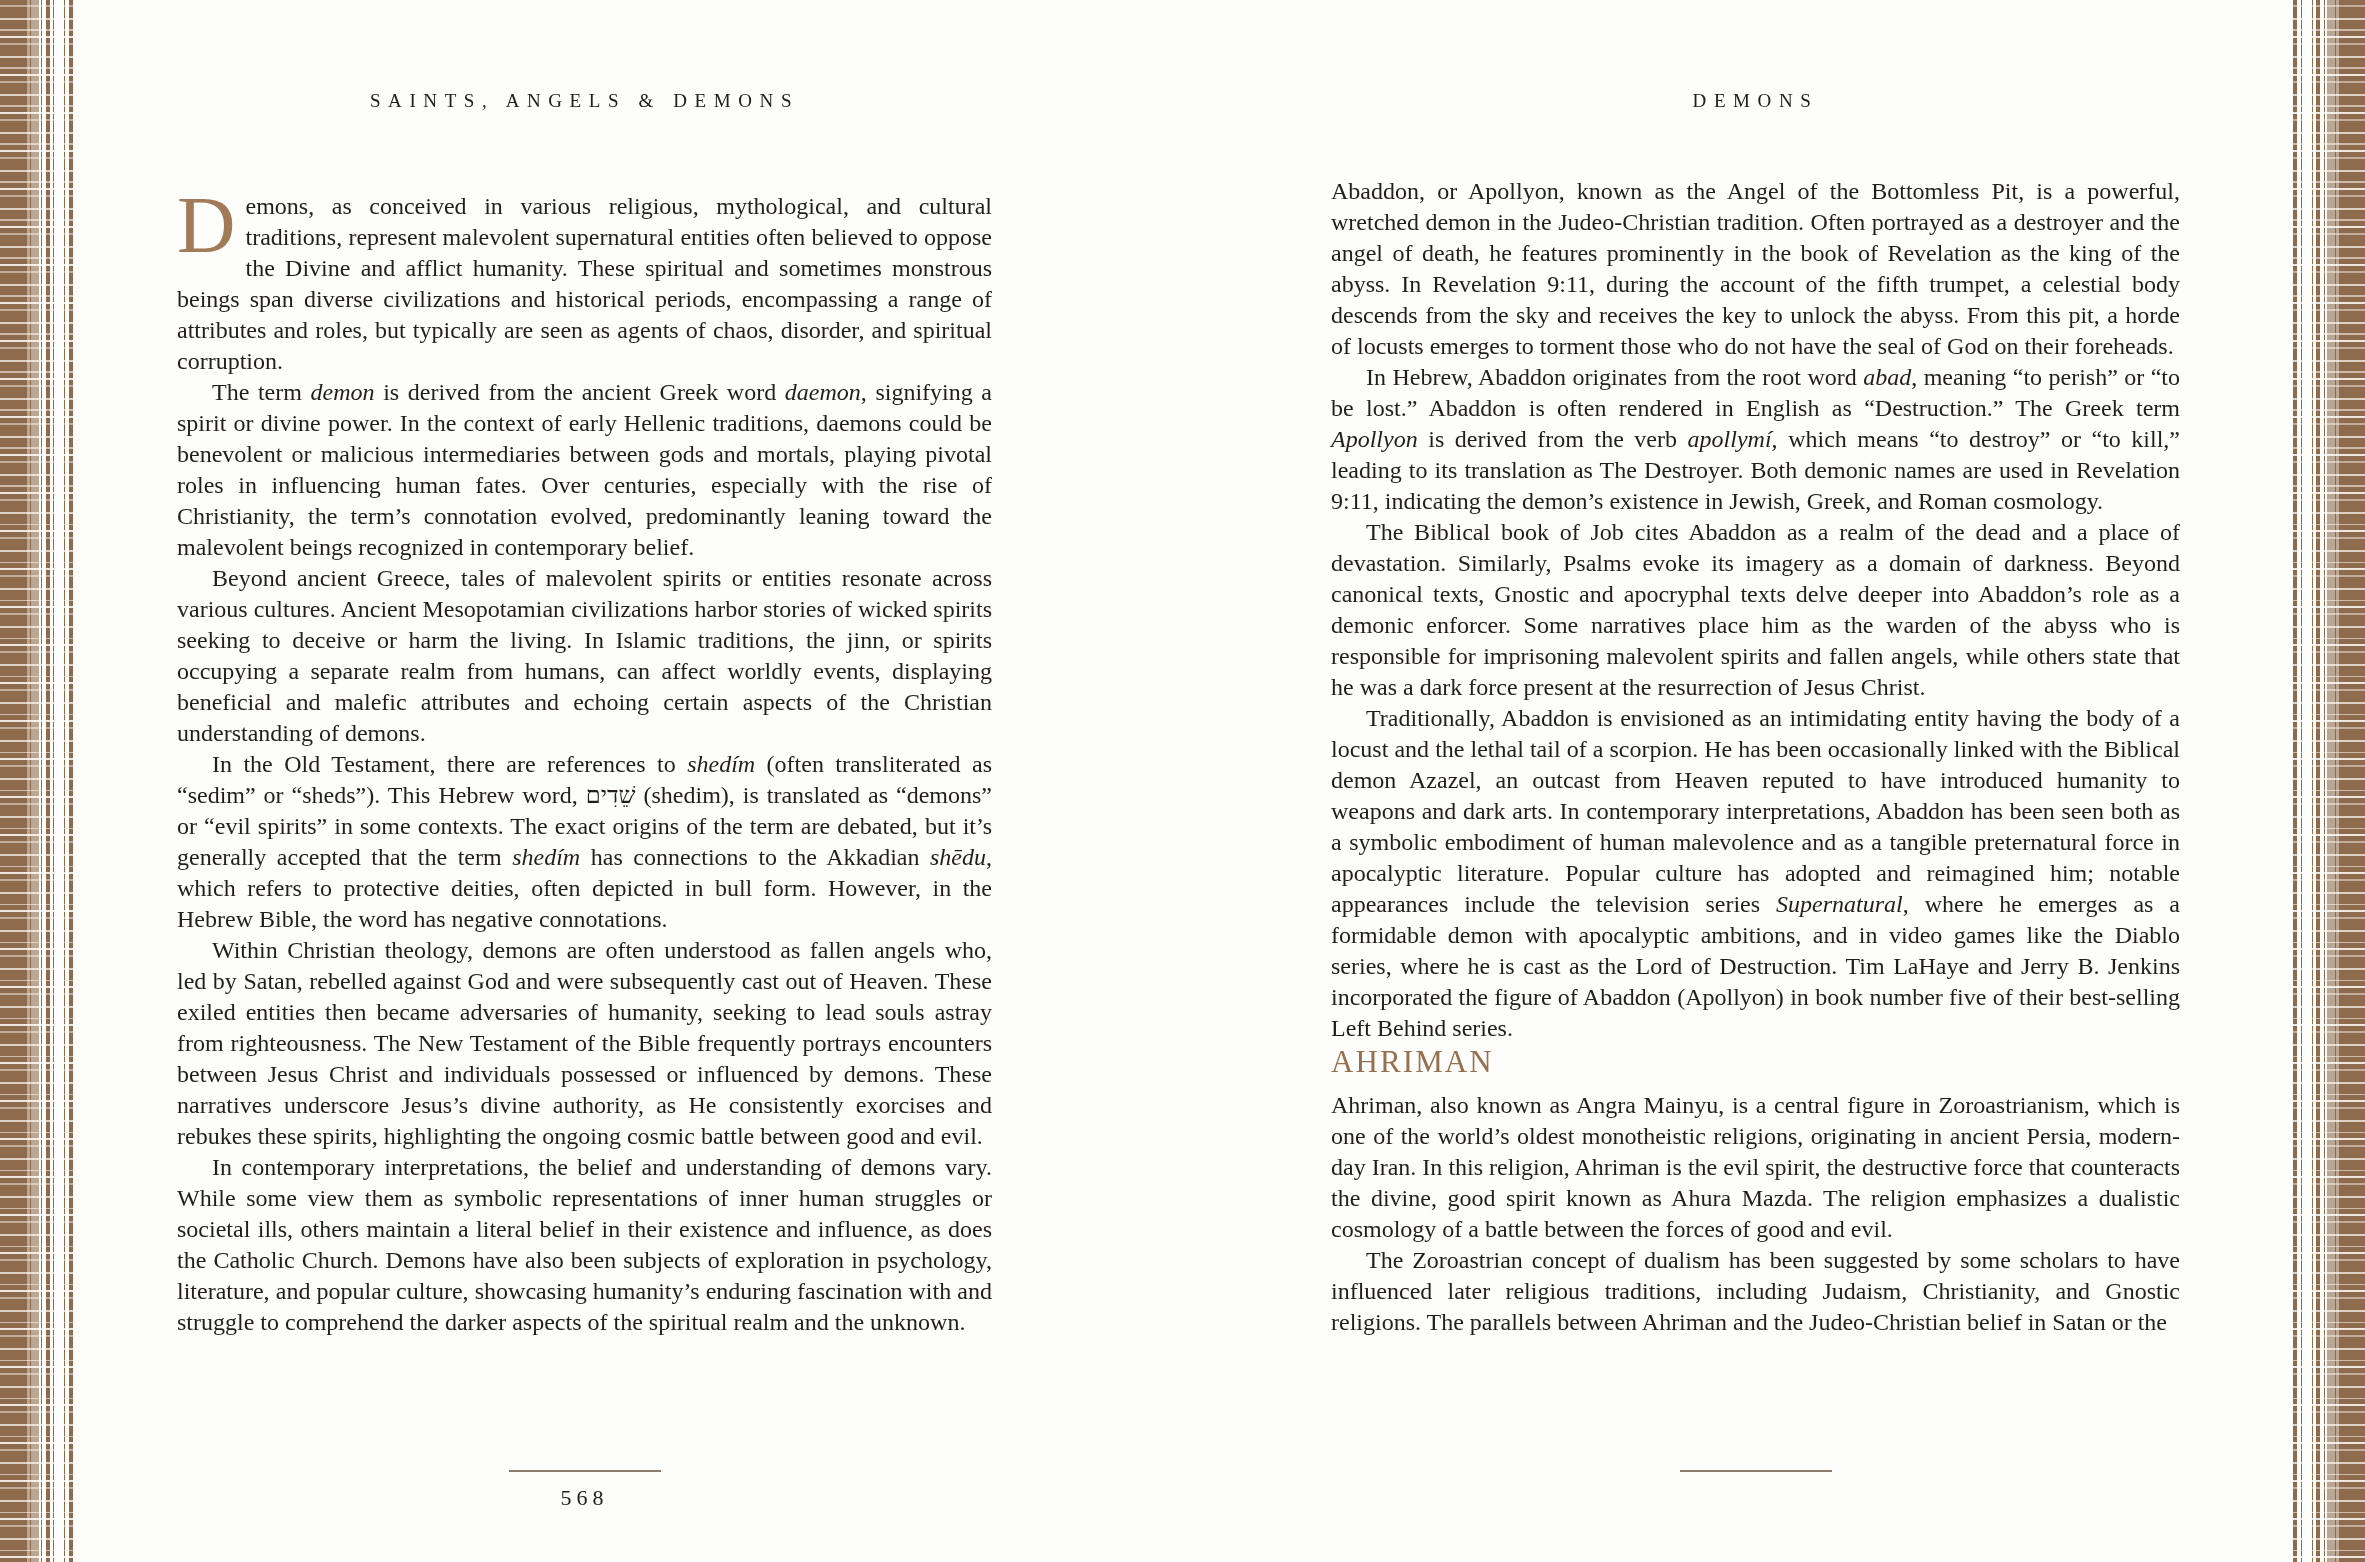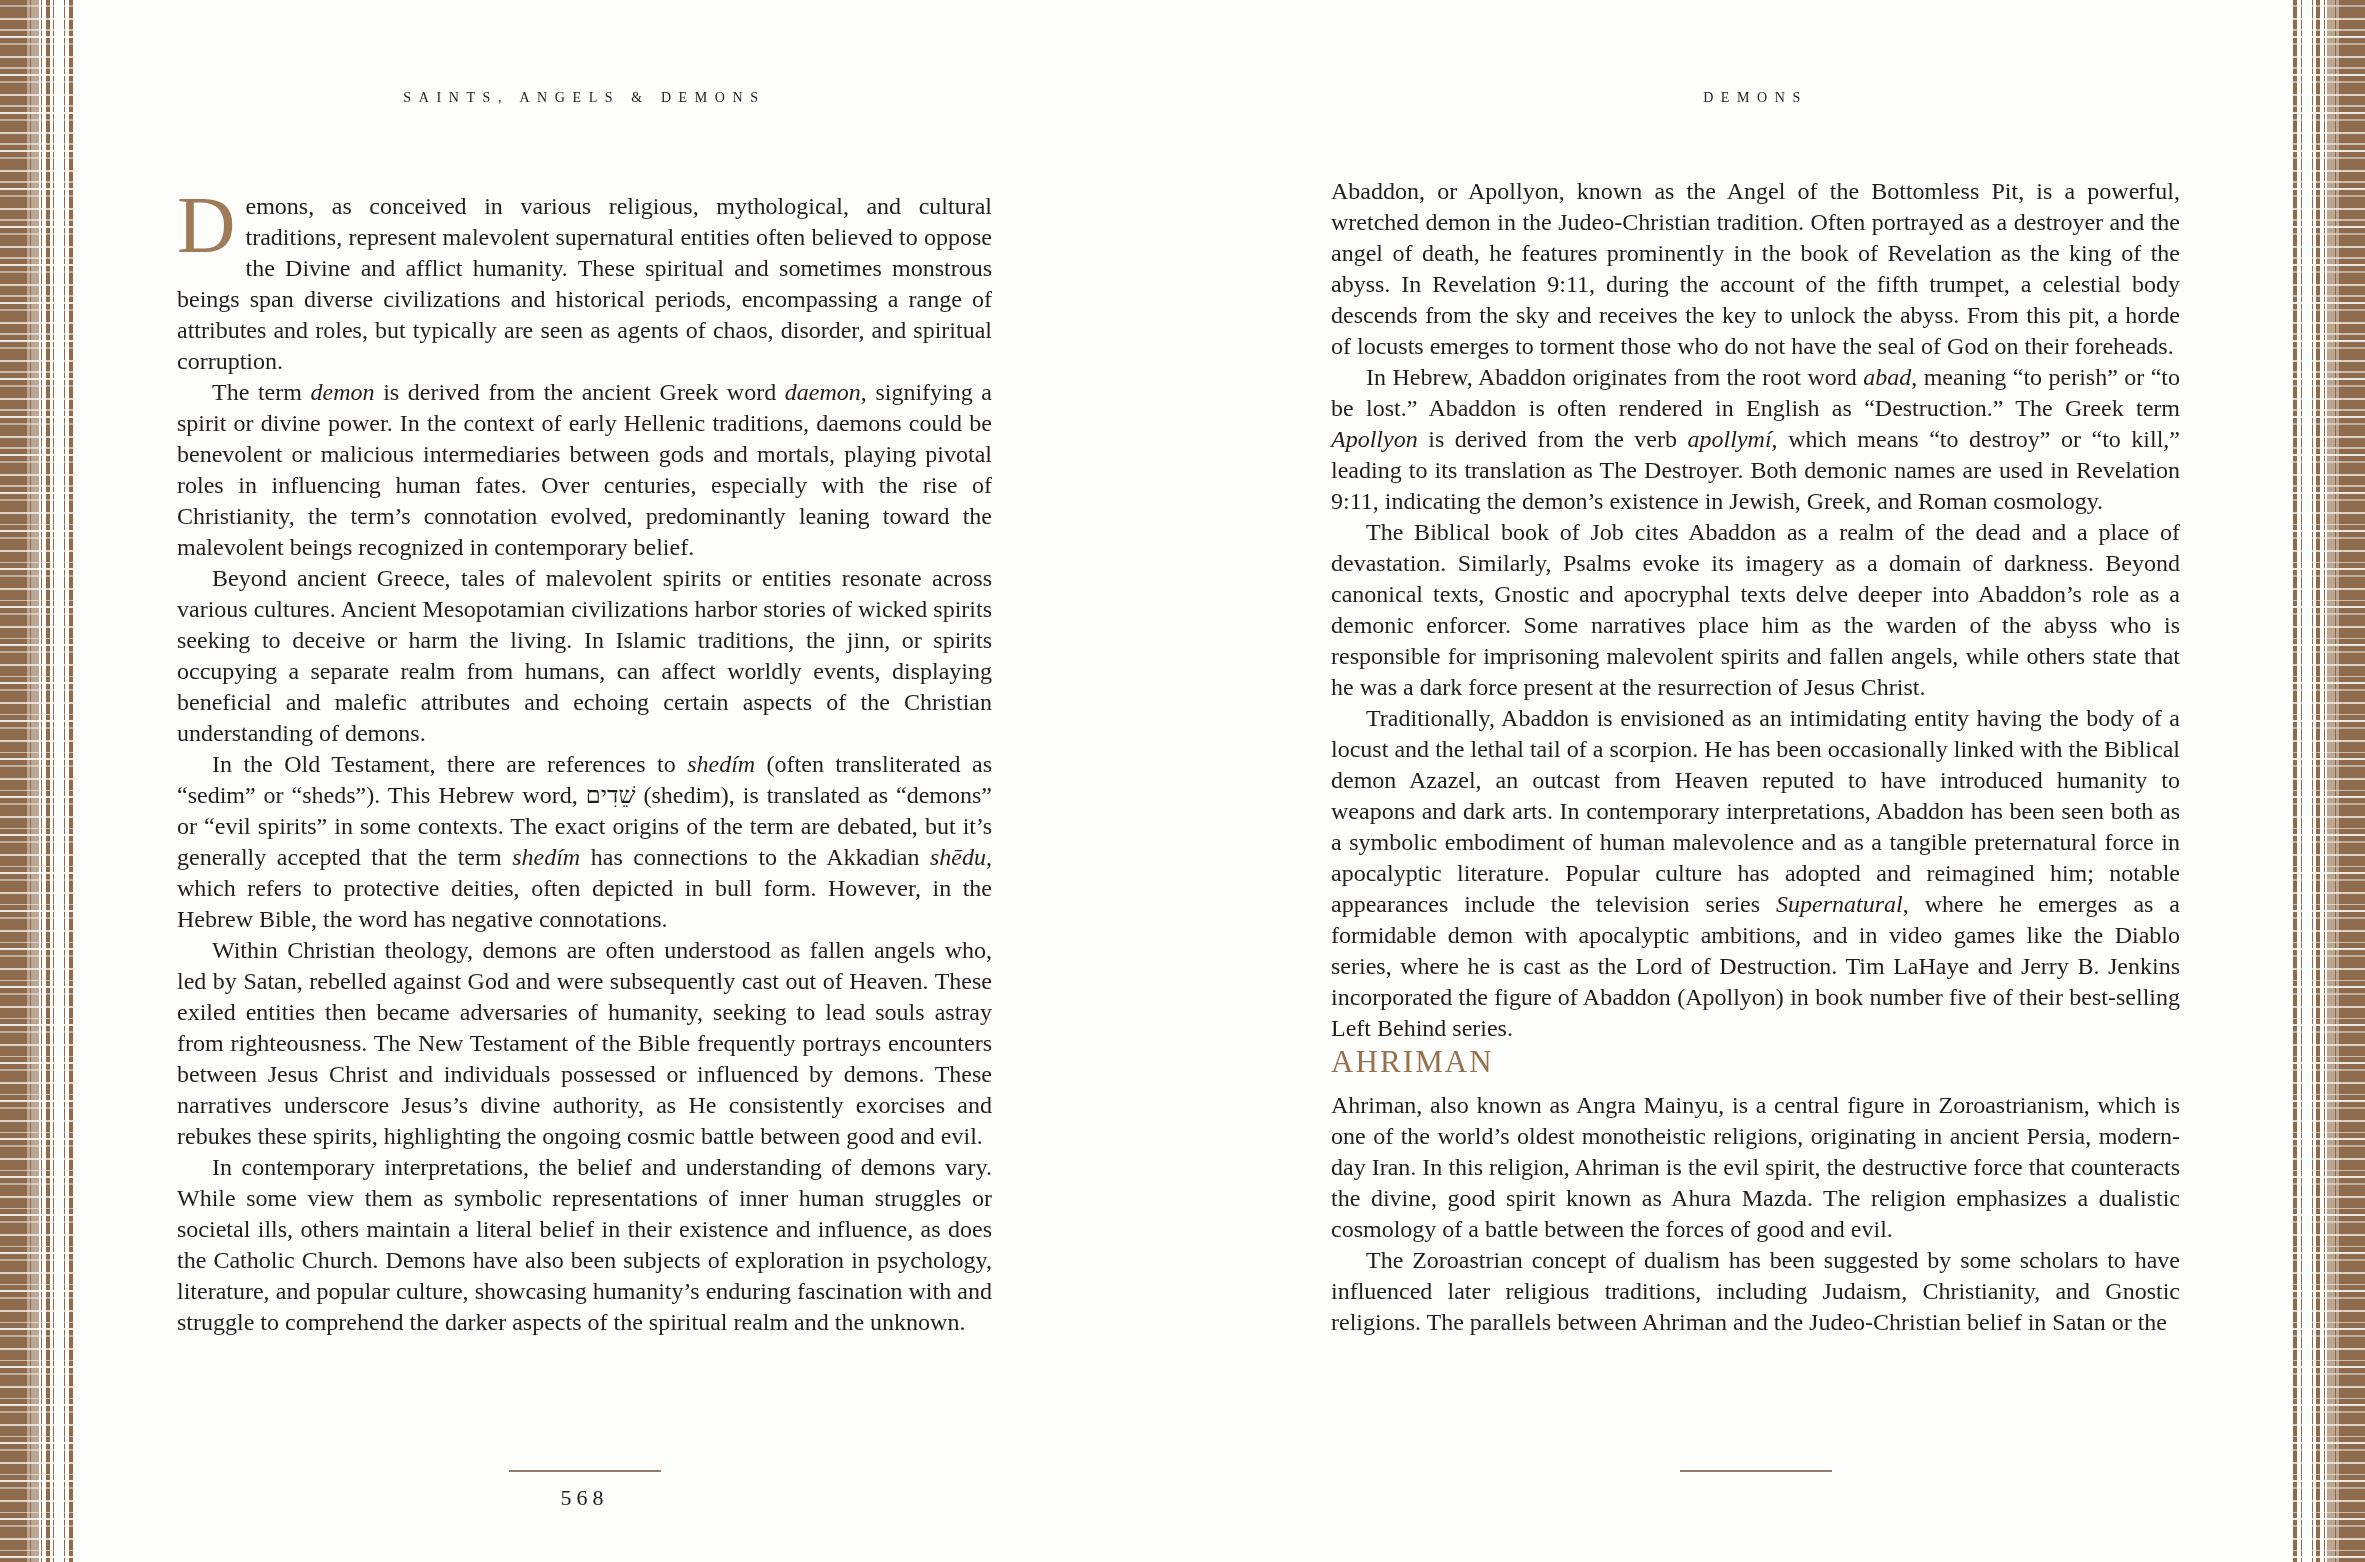--- a/index.html
+++ b/index.html
@@ -24,21 +24,21 @@
         #8F6B4E 12.7px 13.5px, rgba(143,107,78,0) 13.5px 18px,
         #8F6B4E 18px 19.4px, rgba(143,107,78,0) 19.4px 23px),
       linear-gradient(90deg, #8F6B4E 0 25px, rgba(143,107,78,.6) 25px 39px, rgba(143,107,78,0) 39px);
   }
   .border-left{left:0;}
   .border-right{right:0;transform:scaleX(-1);}
 
   
   .running-head{
     position:absolute;top:90px;text-align:center;
-    font-size:14px;letter-spacing:7.6px;color:#22201D;white-space:nowrap;
+    font-size:19px;letter-spacing:7.6px;color:#22201D;white-space:nowrap;
   }
   .rh-left{left:177px;width:815px;}
   .rh-right{left:1331px;width:849px;text-align:center;}
 
   
   .col{position:absolute;}
   .col-left{left:177px;top:191px;width:815px;}
   .col-right{left:1331px;top:176px;width:849px;}
 
   p.body-par{

